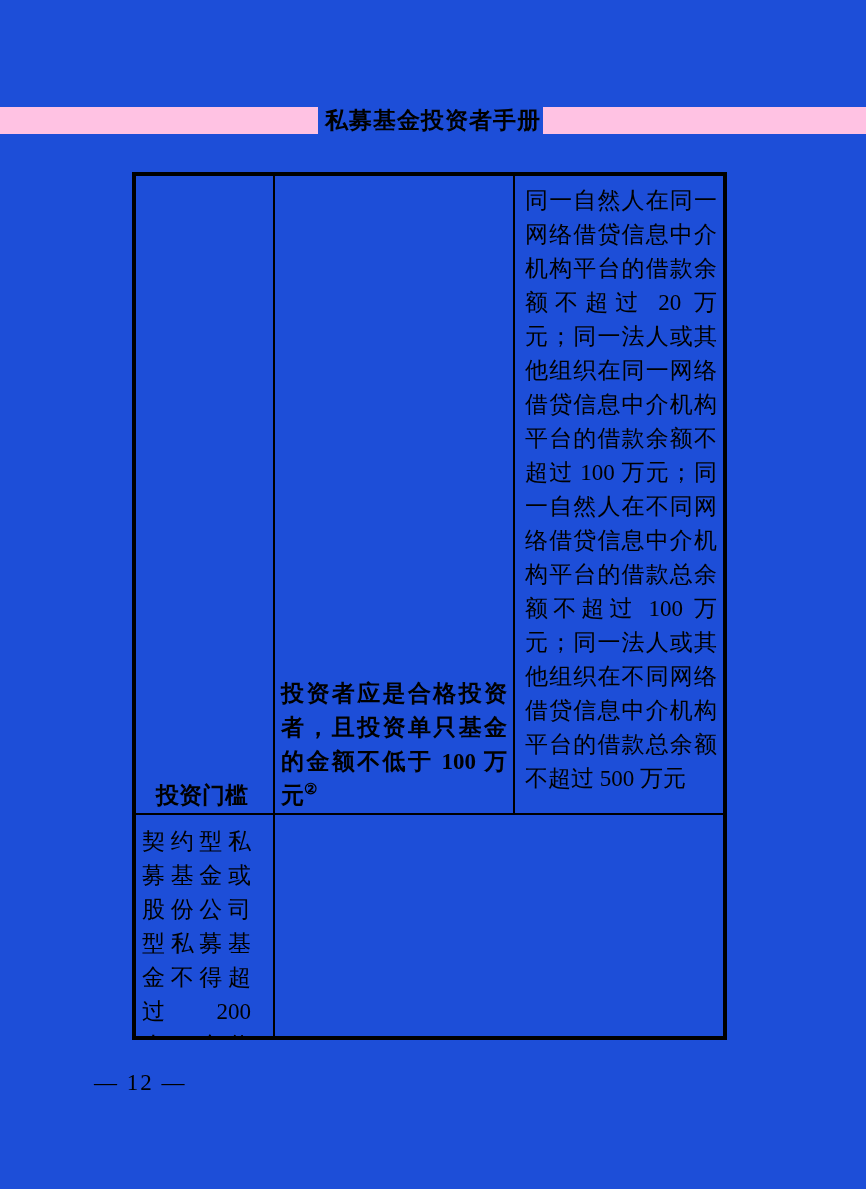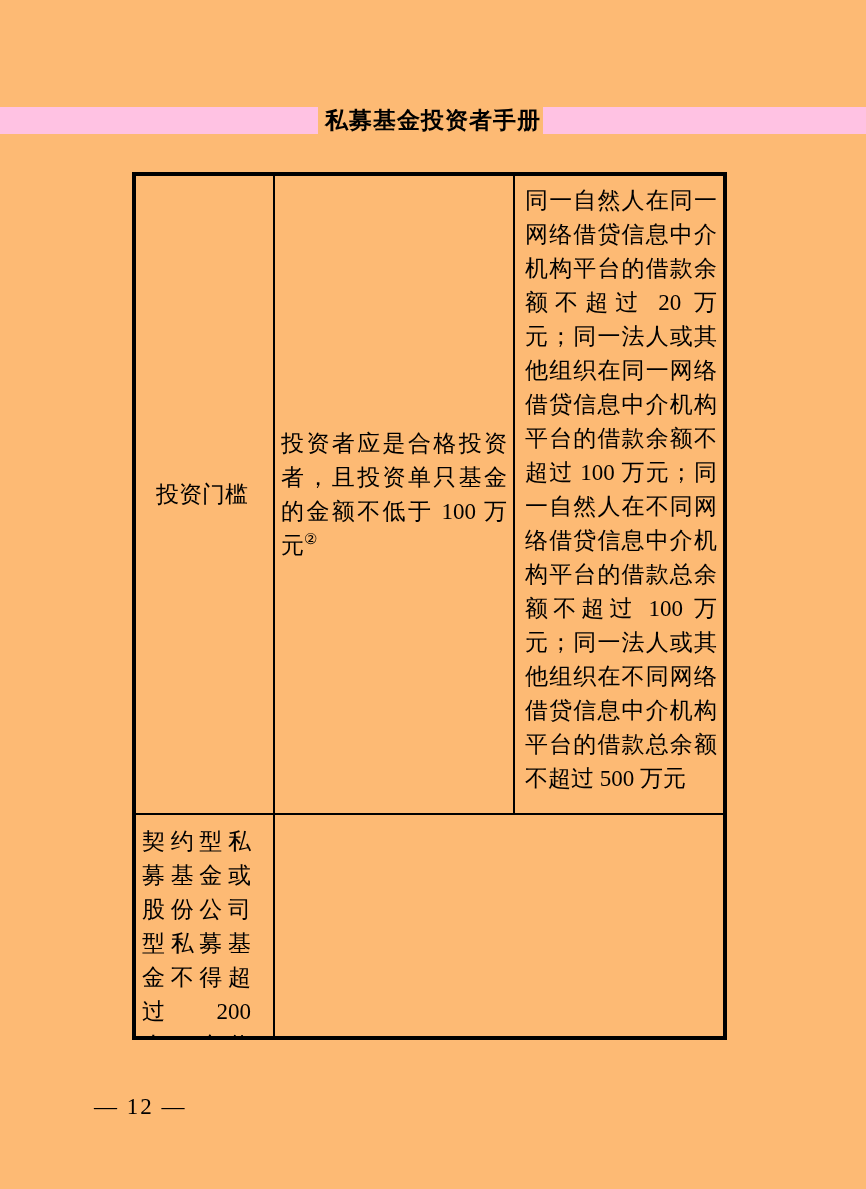--- a/index.html
+++ b/index.html
@@ -4,21 +4,21 @@
 <style>
   html, body { margin: 0; padding: 0; }
   body {
     width: 866px; height: 1189px;
     background: #ffffff;
     font-family: "Liberation Serif", serif;
     color: #000;
     position: relative;
     overflow: hidden;
   }
-  .page { position: absolute; inset: 0; background: #fdba74; }
+  .page { position: absolute; inset: 0; background: #1d4ed8; }
 
   
   .hbar { position: absolute; top: 107px; height: 27px; background: #ffc2e3; }
   .hbar-left  { left: 0; width: 318px; }
   .hbar-right { left: 543px; right: 0; }
   .page-title {
     position: absolute; top: 105px; left: 308px; width: 250px;
     text-align: center; font-size: 23px; font-weight: bold;
     font-family: "Liberation Sans", sans-serif;
     letter-spacing: 1px; white-space: nowrap;
@@ -31,34 +31,34 @@
     border: 4px solid #000; box-sizing: border-box;
     display: grid;
     grid-template-columns: 139px 240px 1fr;
     grid-template-rows: 639px 1fr;
     font-size: 23px; line-height: 34px;
   }
   .cell { box-sizing: border-box; overflow: hidden; }
   .b-r { border-right: 2px solid #000; }
   .b-b { border-bottom: 2px solid #000; }
 
-  .cell-flex { display: flex; align-items: center; }
+  .cell-flex { display: flex; align-items: flex-end; font-weight: bold; }
   .cell-flex .txt { width: 100%; text-align: justify; }
   .pad-label { padding: 0 20px; }
   .pad-body  { padding: 0 6px; }
   .cell-fill { text-align: justify; }
   .r1-detail { padding: 8px 6px 0 10px; }
   .r2-mid    { padding: 10px 22px 0 6px; }
 
   sup.fnote { font-size: 15px; line-height: 0; vertical-align: super; }
 
   
   .page-footer {
     position: absolute; left: 94px; top: 1070px;
-    font-size: 23px; letter-spacing: 2px; white-space: nowrap; margin-top: 24px;
+    font-size: 23px; letter-spacing: 2px; white-space: nowrap;
   }
 </style>
 </head>
 <body>
 
 <div class="page">
 
   <div class="hbar hbar-left"></div>
   <div class="hbar hbar-right"></div>
   <div class="page-title">私募基金投资者手册</div>

